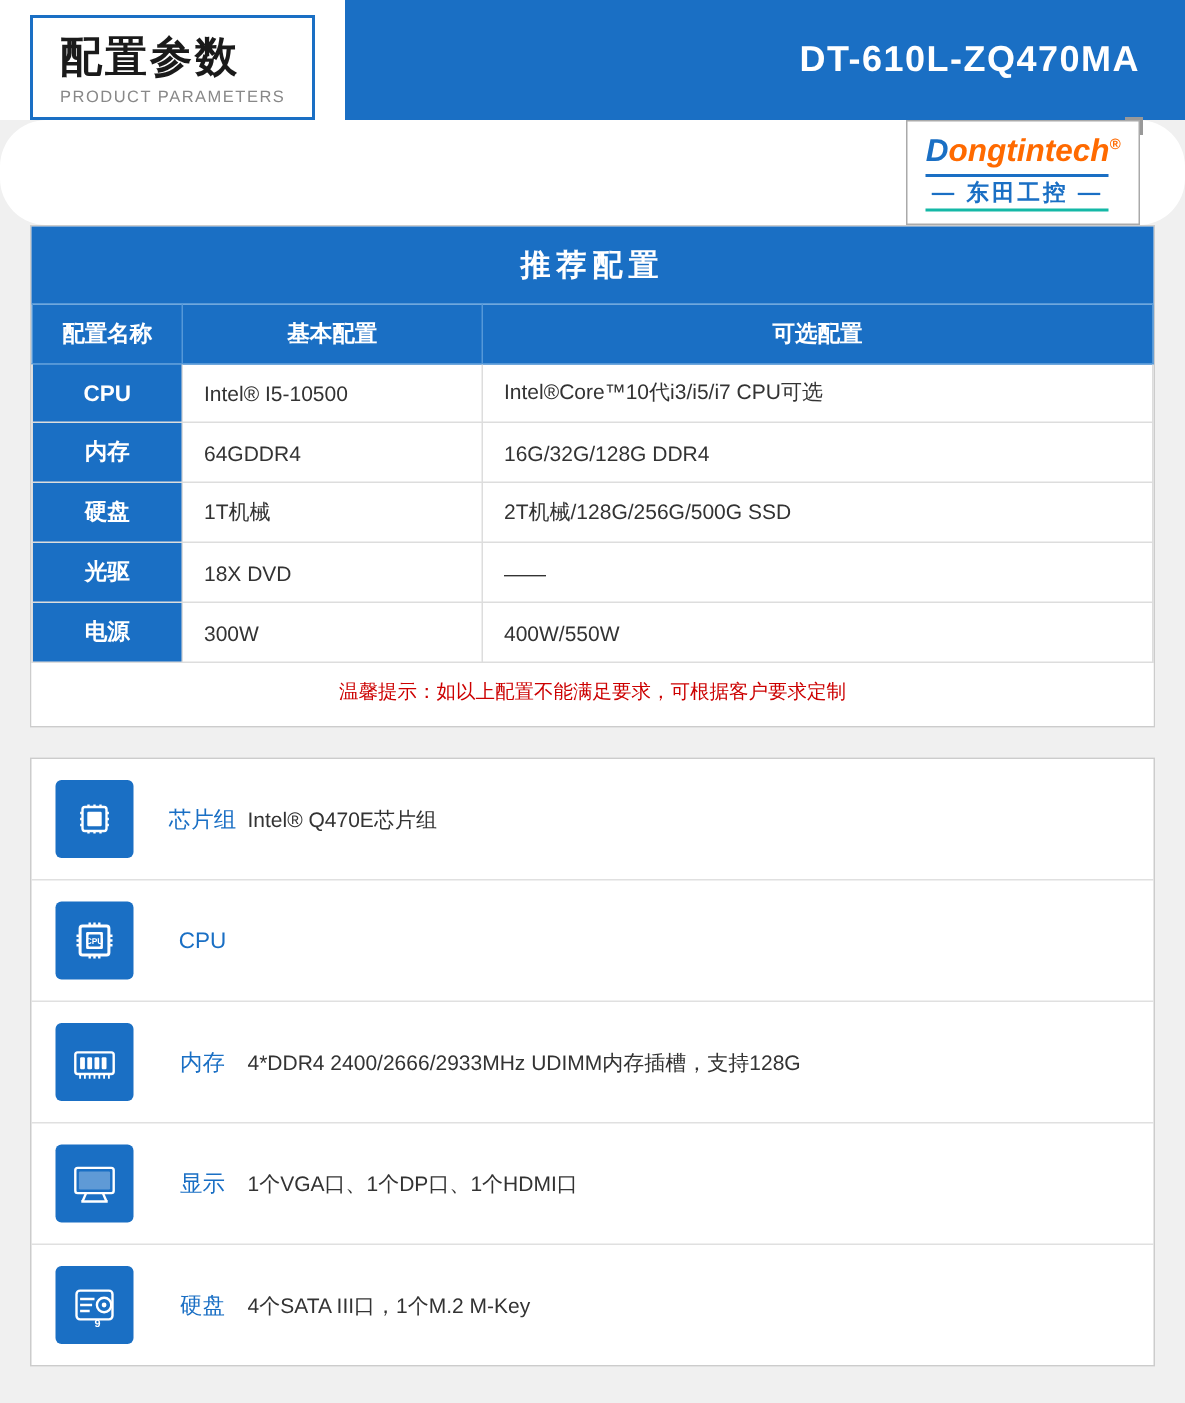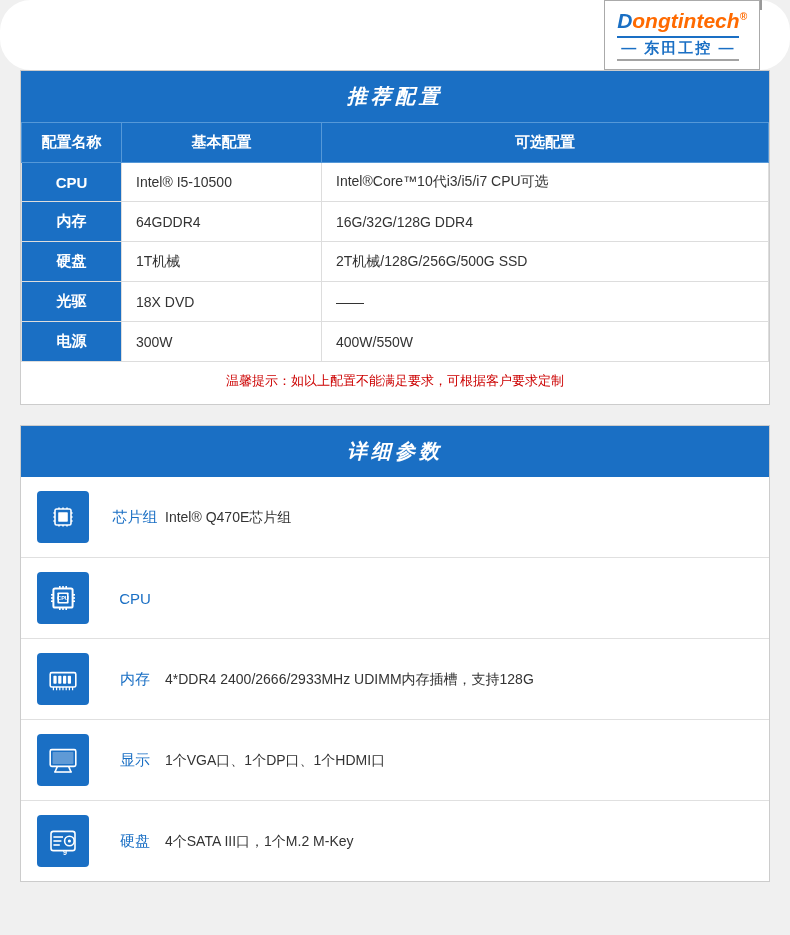--- a/index.html
+++ b/index.html
@@ -82,21 +82,20 @@
     
     .section {
       background: #fff;
       margin-bottom: 20px;
       border: 1px solid #ccc;
     }
     .section-header {
       background: #1a6fc4;
       text-align: center;
       padding: 12px 0;
-      font-style: italic;
     }
     .section-header-text {
       color: #fff;
       font-size: 20px;
       font-weight: 700;
       letter-spacing: 4px;
     }
 
     
     .config-table {
@@ -202,29 +201,38 @@
       display: inline-flex;
       flex-direction: column;
       align-items: flex-start;
     }
   </style>
 </head>
 <body>
 
 <div class="page-wrapper">
 
+  <div class="header">
+    <div class="header-title-box">
+      <div class="header-title-main">配置参数</div>
+      <div class="header-title-sub">PRODUCT PARAMETERS</div>
+    </div>
+    <div class="header-model">
+      <span class="header-model-text">DT-610L-ZQ470MA</span>
+    </div>
+  </div>
 
   <div class="logo-area">
     <div style="position:relative; text-align:right;">
       <div style="position:absolute; top:-2px; right:-2px; width:12px; height:12px; border-top:2px solid #999; border-right:2px solid #999;"></div>
       <div class="logo-frame">
         <div style="font-size:21px; font-weight:800; font-style:italic; color:#ff6a00; letter-spacing:0px;">
           <span style="color:#1a6fc4; font-style:italic;">D</span><span style="color:#ff6a00; font-style:italic;">ongtintech</span><span style="font-size:10px; vertical-align:super; color:#ff6a00;">®</span>
         </div>
-        <div style="font-size:15px; color:#1a6fc4; font-weight:700; border-top:2px solid #1a6fc4; border-bottom:2px solid #a3a3a3; padding:1px 4px; margin-top:3px; letter-spacing:2px;">— 东田工控 —</div>
+        <div style="font-size:15px; color:#1a6fc4; font-weight:700; border-top:2px solid #1a6fc4; border-bottom:2px solid #14b8a6; padding:1px 4px; margin-top:3px; letter-spacing:2px;">— 东田工控 —</div>
       </div>
     </div>
   </div>
 
   <div class="main-content">
 
     <div class="section">
       <div class="section-header">
         <span class="section-header-text">推荐配置</span>
       </div>
@@ -261,23 +269,20 @@
     <td class="row-label">电源</td>
     <td class="basic-config">300W</td>
     <td class="optional-config">400W/550W</td>
   </tr>
           </tbody>
       </table>
       <div class="notice">温馨提示：如以上配置不能满足要求，可根据客户要求定制</div>
     </div>
 
     <div class="detail-section">
-      <div class="section-header">
-        <span class="section-header-text">详细参数</span>
-      </div>
       <div id="detail-rows-container">
       <div class="detail-row">
     <div class="detail-icon-box">
       <svg viewBox="0 0 40 40" width="32" height="32" fill="white">
     <rect x="10" y="10" width="20" height="20" rx="2" fill="none" stroke="white" stroke-width="2"></rect>
     <rect x="14" y="14" width="12" height="12" rx="1" fill="white"></rect>
     <line x1="8" y1="15" x2="10" y2="15" stroke="white" stroke-width="2"></line>
     <line x1="8" y1="20" x2="10" y2="20" stroke="white" stroke-width="2"></line>
     <line x1="8" y1="25" x2="10" y2="25" stroke="white" stroke-width="2"></line>
     <line x1="30" y1="15" x2="32" y2="15" stroke="white" stroke-width="2"></line>

